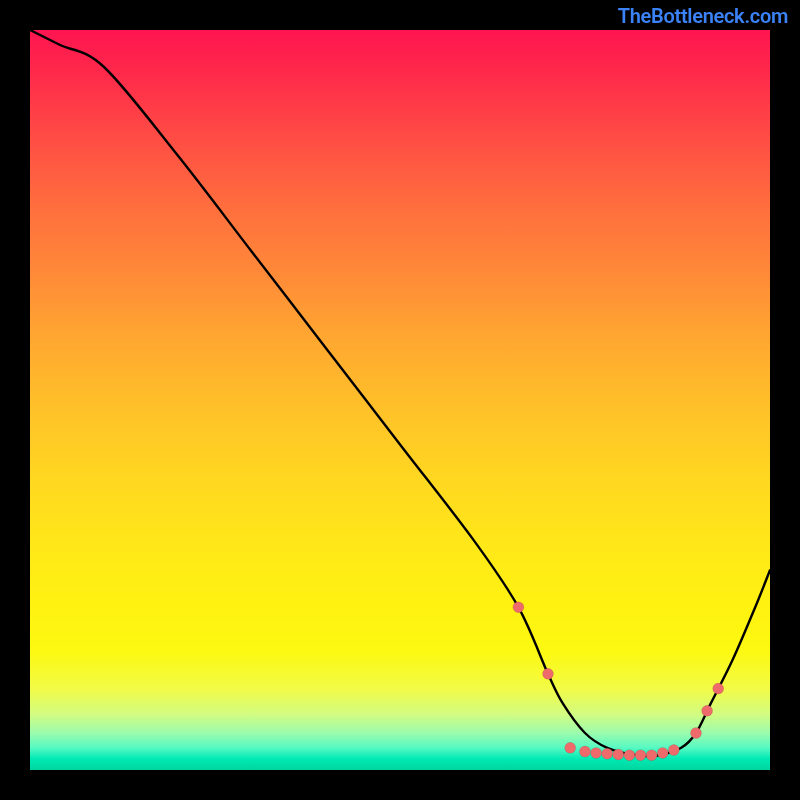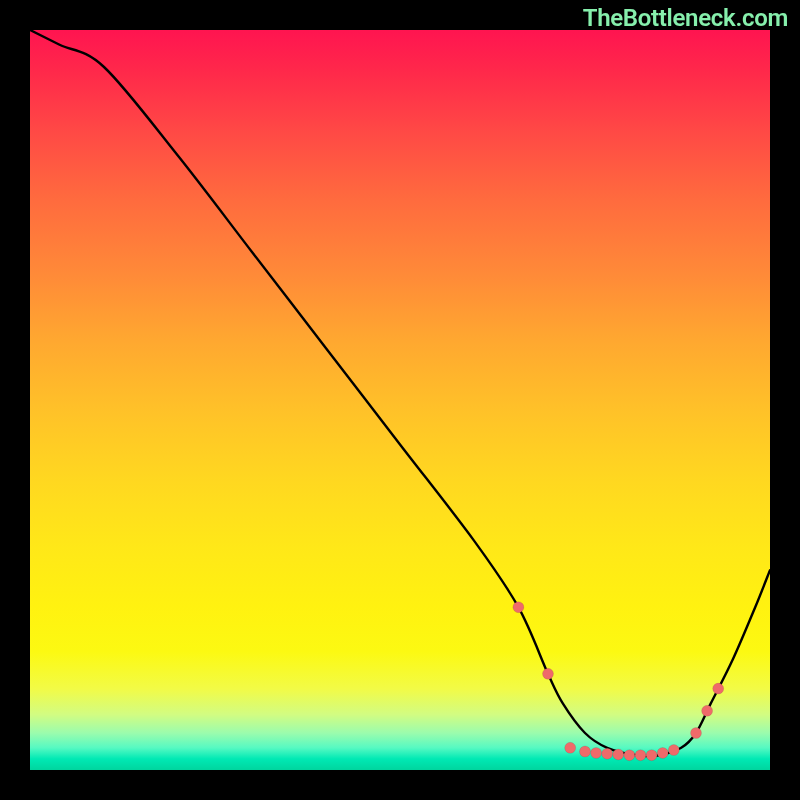--- a/index.html
+++ b/index.html
@@ -14,22 +14,22 @@
   .frame {
     position: relative;
     width: 800px;
     height: 800px;
     background: #000;
   }
   .watermark {
     position: absolute;
     top: 4px;
     right: 12px;
-    color: #86efac;
-    font-size: 24px;
+    color: #3b82f6;
+    font-size: 20px;
     font-weight: 600;
     letter-spacing: -0.3px;
     z-index: 10;
   }
   .plot-area {
     position: absolute;
     left: 30px;
     top: 30px;
     width: 740px;
     height: 740px;

